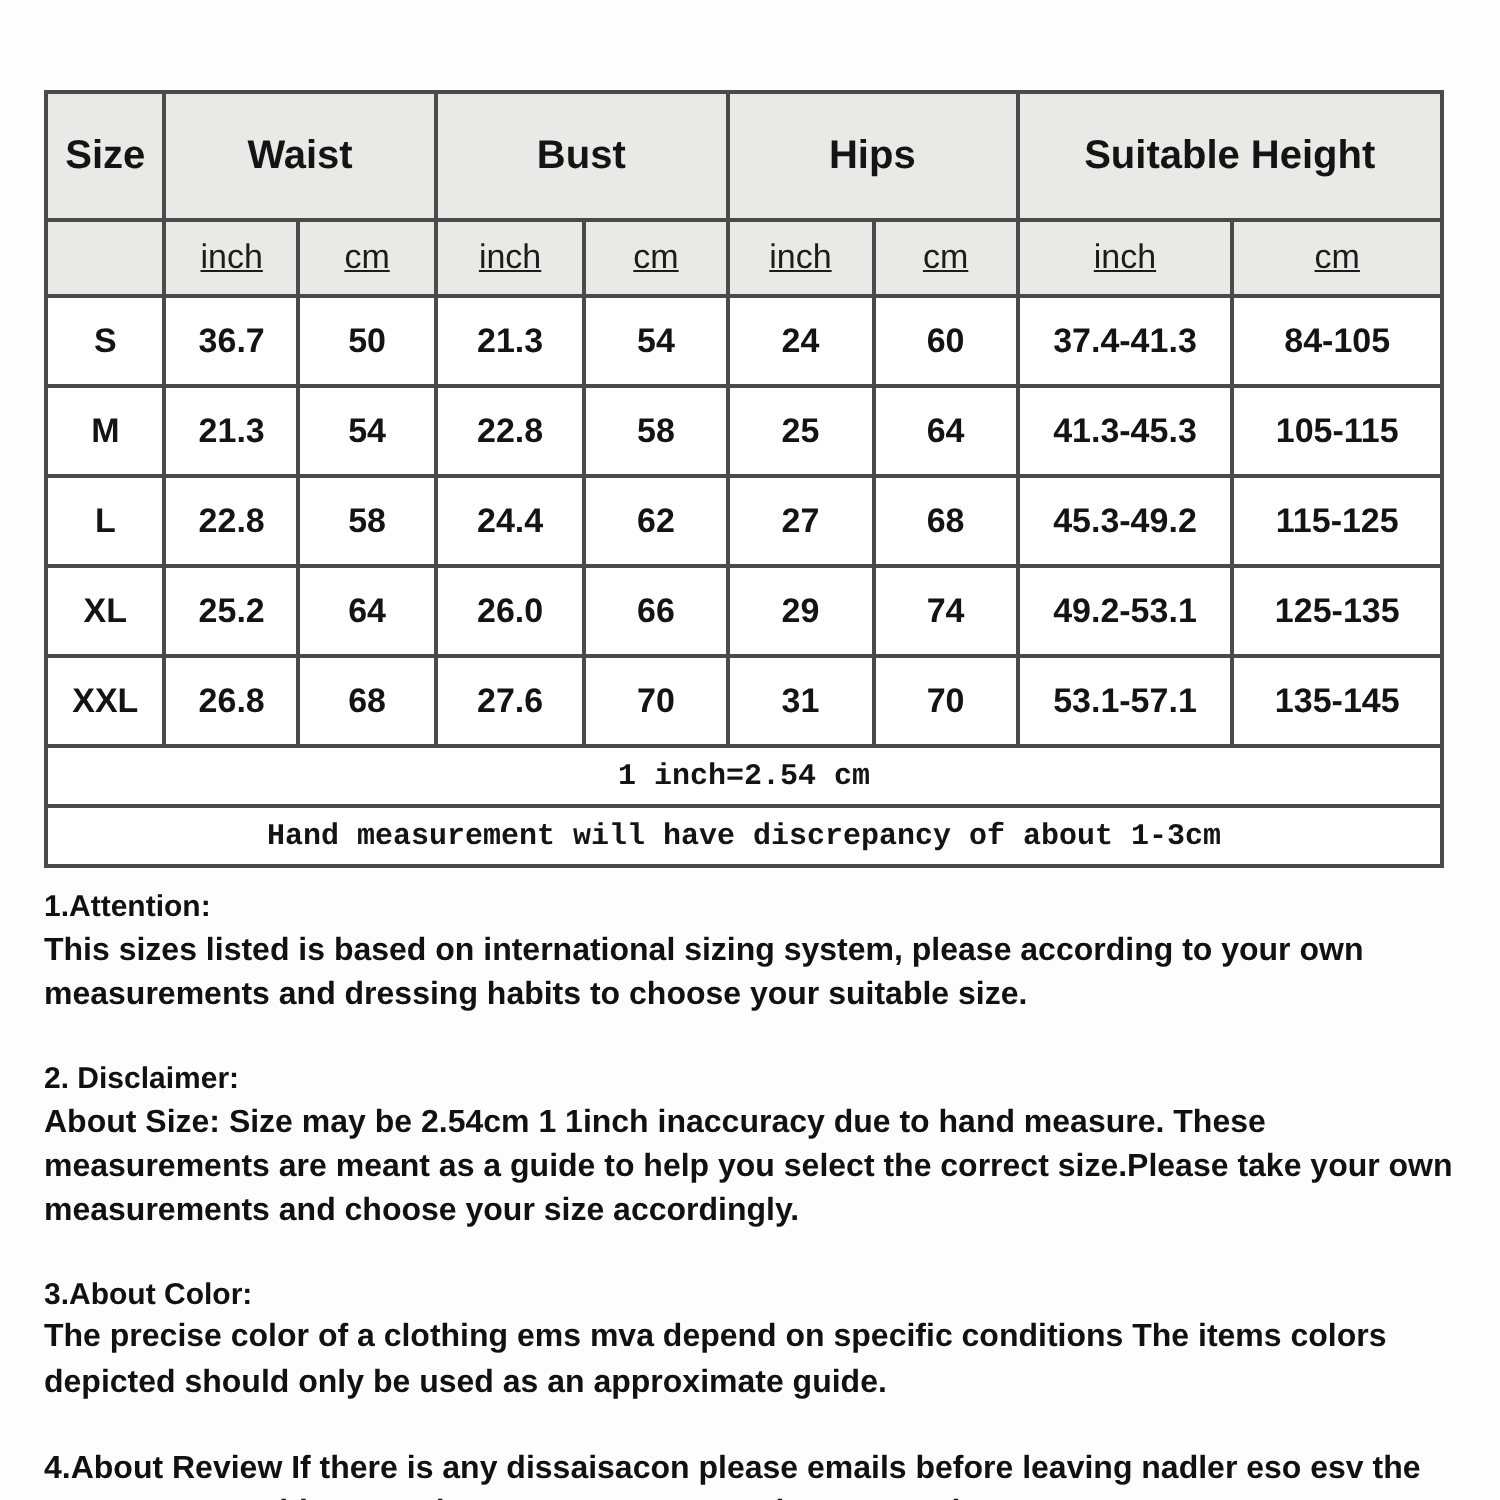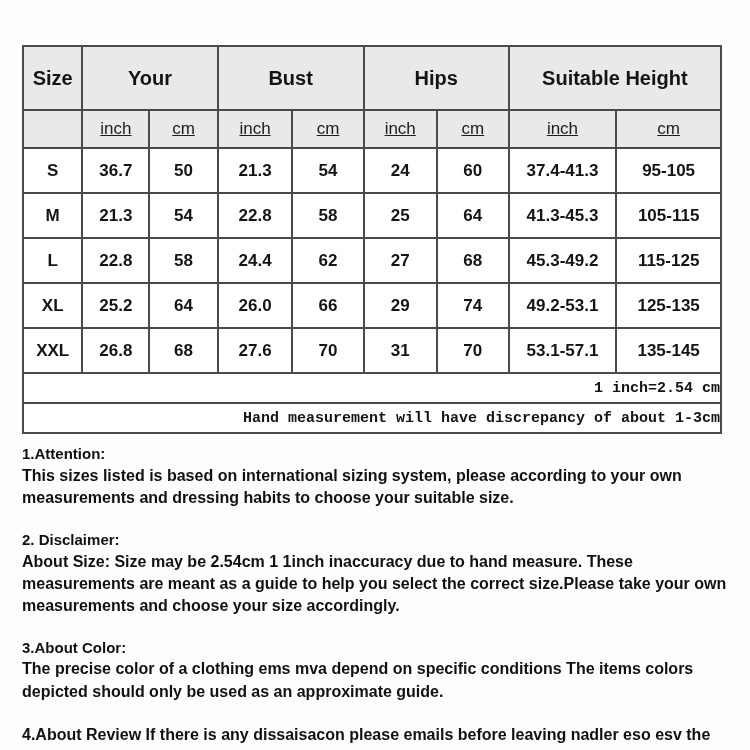--- a/index.html
+++ b/index.html
@@ -54,21 +54,20 @@
     font-weight: 700;
     color: #141414;
   }
   tr.footer-row td {
     height: 28px;
     background: #ffffff;
     font-family: "Liberation Mono", "DejaVu Sans Mono", monospace;
     font-size: 15px;
     font-weight: 700;
     color: #141414;
-    text-align: right;
   }
   .notes {
     width: 706px;
     margin: 10px 22px 0 22px;
   }
   .note-block {
     margin: 4px 0 21px 0;
   }
   .note-heading {
     font-size: 15px;
@@ -104,21 +103,21 @@
       <col class="c-b-in">
         <col class="c-b-cm">
         <col class="c-h-in">
       <col class="c-h-cm">
         <col class="c-sh-in">
         <col class="c-sh-cm">
     </colgroup>
     <tbody>
       <tr class="group-header">
         <th>Size</th>
-        <th colspan="2">Your</th>
+        <th colspan="2">Waist</th>
         <th colspan="2">Bust</th>
         <th colspan="2">Hips</th>
         <th colspan="2">Suitable Height</th>
       </tr>
       <tr class="unit-header">
         <th></th>
         <th>inch</th>
         <th>cm</th>
         <th>inch</th>
         <th>cm</th>
@@ -130,21 +129,21 @@
 
       <tr class="data-row">
         <td>S</td>
         <td>36.7</td>
         <td>50</td>
         <td>21.3</td>
         <td>54</td>
         <td>24</td>
         <td>60</td>
         <td>37.4-41.3</td>
-        <td>95-105</td>
+        <td>84-105</td>
       </tr>
       <tr class="data-row">
         <td>M</td>
         <td>21.3</td>
         <td>54</td>
         <td>22.8</td>
         <td>58</td>
         <td>25</td>
         <td>64</td>
         <td>41.3-45.3</td>

